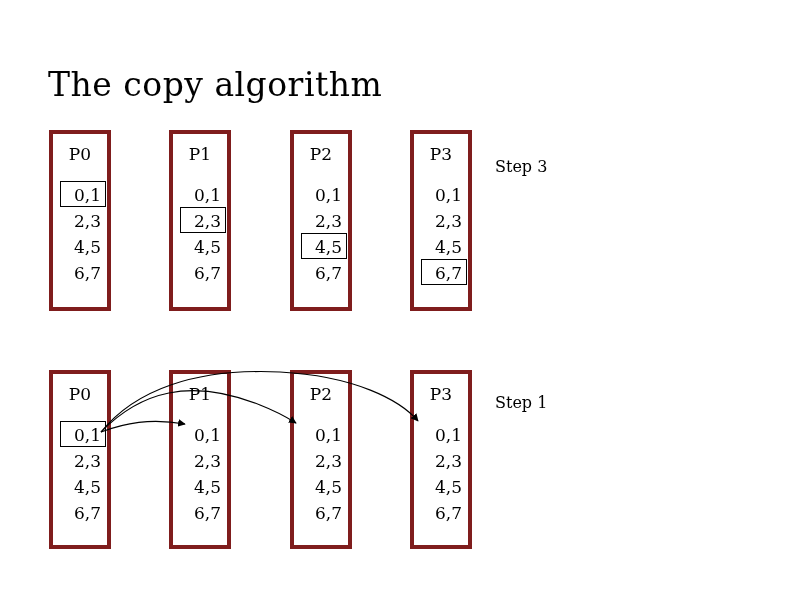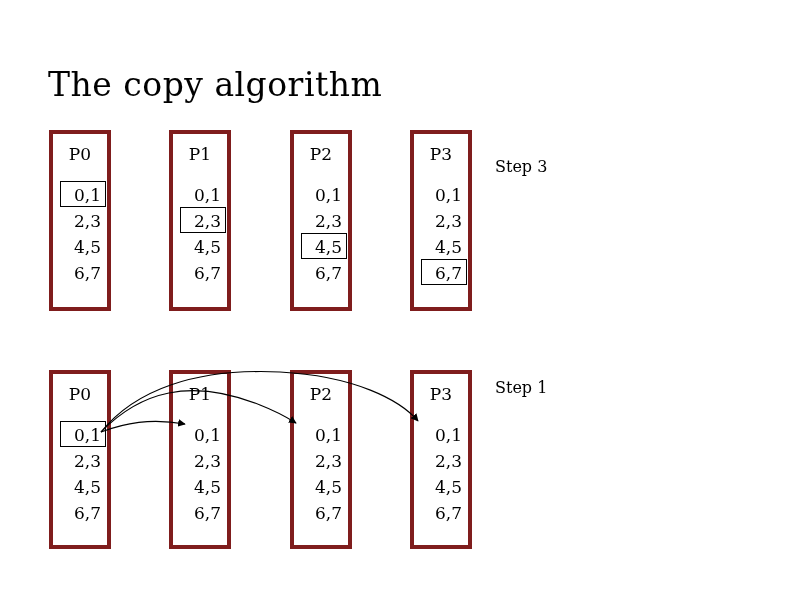--- a/index.html
+++ b/index.html
@@ -173,21 +173,21 @@
   <div class="proc-box" style="left:410px; top:370px; height:179px;">
     <div class="proc-title">P3</div>
     <div class="cell-list">
       <div class="cell">0,1</div>
       <div class="cell">2,3</div>
       <div class="cell">4,5</div>
       <div class="cell">6,7</div>
     </div>
   </div>
 
-  <div class="step-label" style="left:495px; top:378px;">Step 1</div>
+  <div class="step-label" style="left:495px; top:393px;">Step 1</div>
 
   <svg id="arrow-layer" width="800" height="600" viewBox="0 0 800 600">
     <defs>
       <marker id="ah" viewBox="0 0 10 10" refX="9" refY="5" markerWidth="7" markerHeight="7" orient="auto-start-reverse">
         <path d="M 0 0 L 10 5 L 0 10 z" fill="#000000"></path>
       </marker>
     </defs>
 
     <path d="M 101 432 C 125 423 150 418 185 424" fill="none" stroke="#000000" stroke-width="1.1" marker-end="url(#ah)"></path>
 

